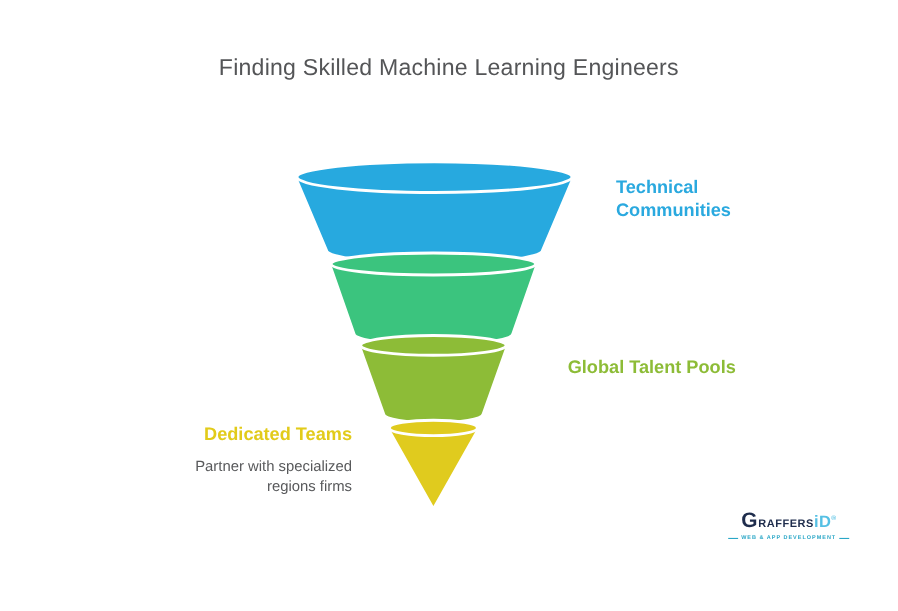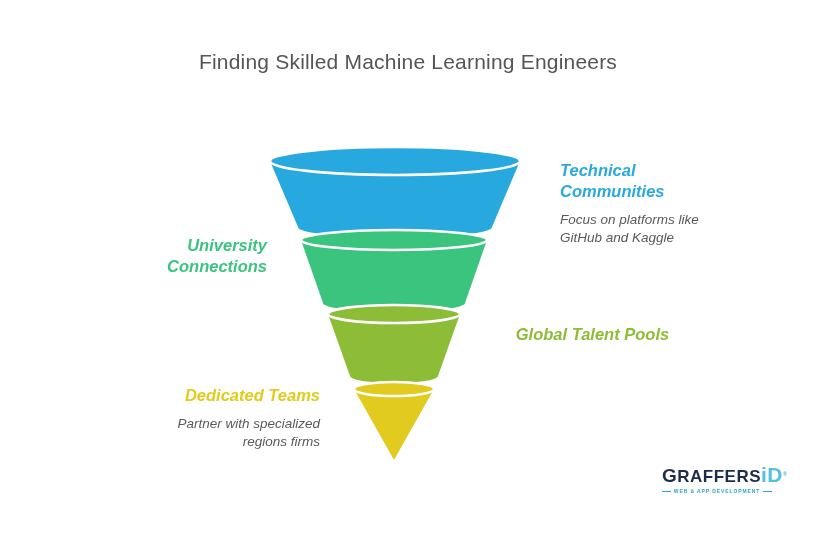--- a/index.html
+++ b/index.html
@@ -9,43 +9,43 @@
     font-family:"Liberation Sans","DejaVu Sans",sans-serif;
   }
   .canvas{position:absolute;inset:0;}
   .title{
     position:absolute;left:0;right:0;top:50px;margin:0;
     text-align:center;font-size:21px;font-weight:400;color:#545557;
     letter-spacing:0.2px;
   }
   .funnel-svg{position:absolute;left:250px;top:138px;width:300px;height:332px;}
   .funnel-svg ellipse{stroke:#ffffff;stroke-width:2.6;}
-  .label{position:absolute;font-style:italic;}
+  .label{position:absolute;}
   .label h2{
     margin:0 0 9px 0;font-size:16.5px;font-weight:700;line-height:1.28;
   }
   .label p{
     margin:0;font-size:13.5px;line-height:1.35;color:#58595B;
   }
   .align-right{text-align:right;}
   .label-tech{left:560px;top:160px;width:165px;}
   .label-univ{left:92px;top:235px;width:175px;}
   .label-global{left:500px;top:324px;width:185px;text-align:center;}
   .label-dedicated{left:155px;top:385px;width:165px;}
   .logo{
     position:absolute;right:44px;top:464px;width:110px;text-align:center;
   }
   .logo-row{white-space:nowrap;line-height:1;}
   .logo-main{
-    display:inline-block;font-weight:800;font-size:17px;color:#1E2C4C;
+    display:inline-block;font-weight:800;font-size:10px;color:#1E2C4C;
     text-transform:uppercase;letter-spacing:0.5px;vertical-align:baseline;
   }
   .logo-main::first-letter{font-size:19px;}
   .logo-accent{
-    display:inline-block;font-weight:800;font-size:21px;color:#55C0E4;
+    display:inline-block;font-weight:800;font-size:15px;color:#55C0E4;
     letter-spacing:0.3px;vertical-align:baseline;
   }
   .logo-reg{font-size:6px;color:#55C0E4;vertical-align:super;font-weight:700;}
   .logo-tagline{
     margin-top:3px;display:flex;align-items:center;justify-content:center;gap:3px;
   }
   .logo-tagline .line{flex:0 0 9px;height:1px;background:#2AA7C7;}
   .logo-tagline .tag-text{
     font-size:5px;letter-spacing:0.9px;color:#2AA7C7;font-weight:700;
     white-space:nowrap;text-transform:uppercase;
@@ -76,25 +76,23 @@
     </g>
 
     <g>
       <path d="M 354 389 L 394 460 L 434 389 A 40 7 0 0 1 354 389 Z" fill="#E0CB1E"></path>
       <ellipse cx="394" cy="389" rx="40" ry="7" fill="#E0CB1E"></ellipse>
     </g>
   </svg>
 
   <div class="label label-tech">
     <h2 style="color: rgb(42, 169, 223);">Technical Communities</h2>
-    <p>Focus on platforms like GitHub and Kaggle</p>
   </div>
 
   <div class="label label-univ align-right">
-    <h2 style="color: rgb(59, 196, 126);">University Connections</h2>
   </div>
 
   <div class="label label-global">
     <h2 style="color: rgb(141, 188, 55);">Global Talent Pools</h2>
   </div>
 
   <div class="label label-dedicated align-right">
     <h2 style="color: rgb(226, 203, 26);">Dedicated Teams</h2>
     <p>Partner with specialized regions firms</p>
   </div>

